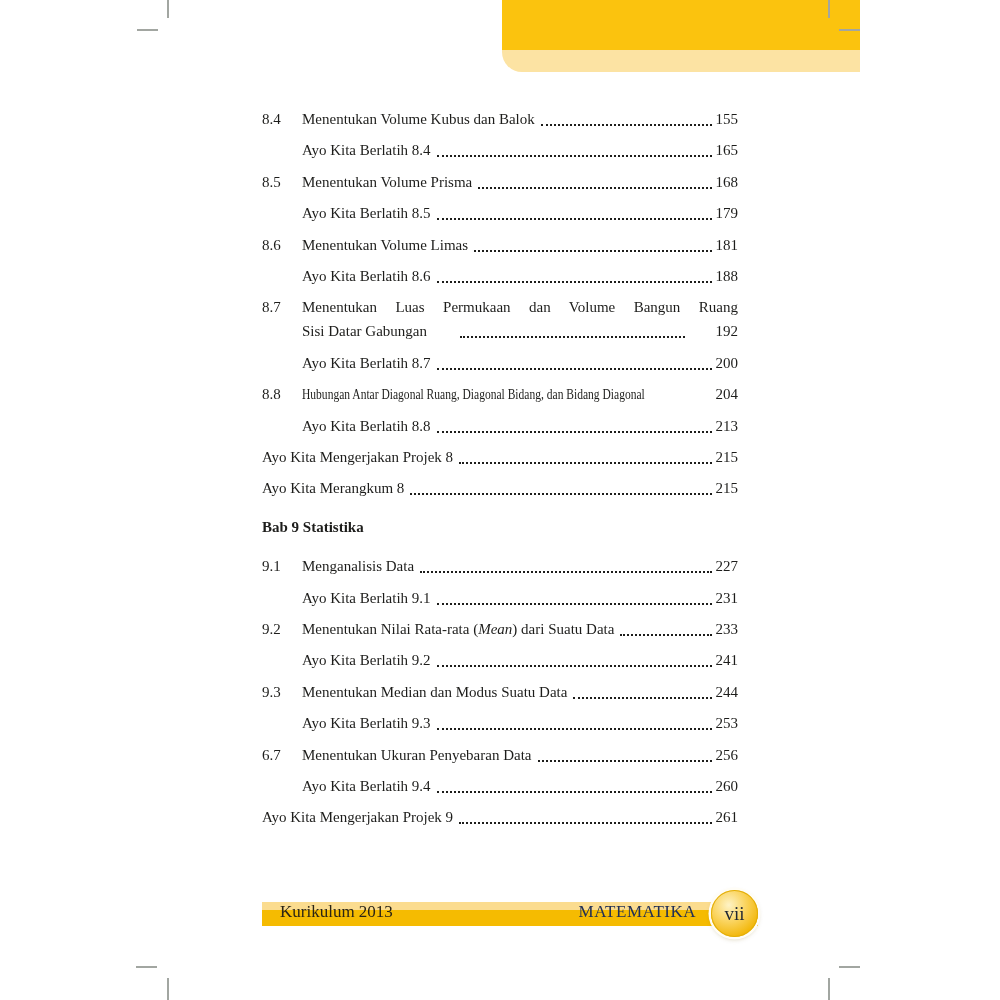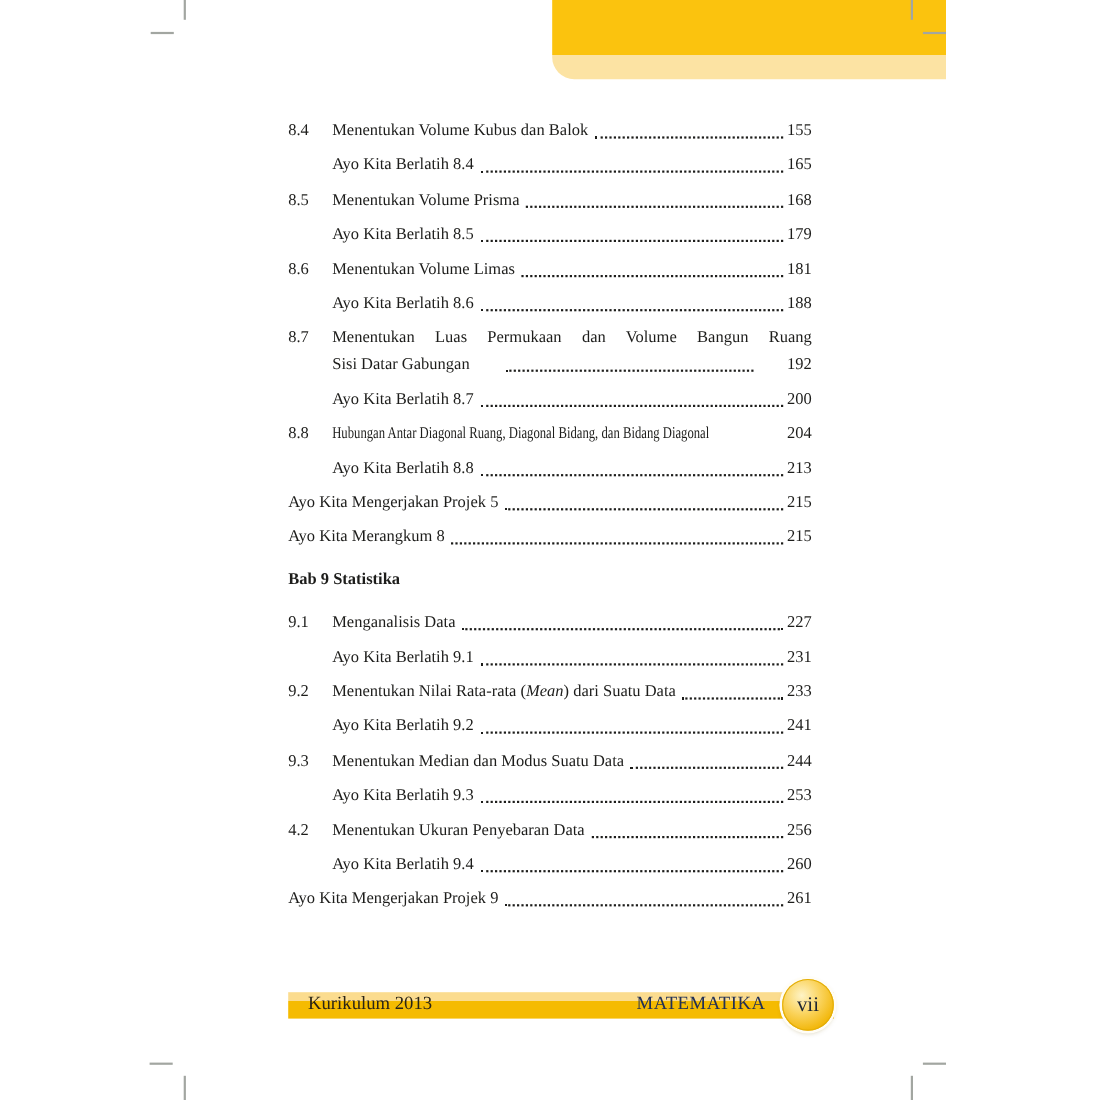--- a/index.html
+++ b/index.html
@@ -115,21 +115,21 @@
         <span class="entry-number">8.8</span>
         <div class="cond"><span class="fit" style="transform: scaleX(0.769);">Hubungan Antar Diagonal Ruang, Diagonal Bidang, dan Bidang Diagonal</span></div>
         <span class="pg">204</span>
       </div>
       <div class="entry indent">
         <span class="label">Ayo Kita Berlatih 8.8</span>
         <span class="dots"></span>
         <span class="pg">213</span>
       </div>
       <div class="entry">
-        <span class="label">Ayo Kita Mengerjakan Projek 5</span>
+        <span class="label">Ayo Kita Mengerjakan Projek 8</span>
         <span class="dots"></span>
         <span class="pg">215</span>
       </div>
       <div class="entry">
         <span class="label">Ayo Kita Merangkum 8</span>
         <span class="dots"></span>
         <span class="pg">215</span>
       </div>
       <div class="section-heading">Bab 9 Statistika</div>
       <div class="entry">
@@ -159,21 +159,21 @@
         <span class="label">Menentukan Median dan Modus Suatu Data</span>
         <span class="dots"></span>
         <span class="pg">244</span>
       </div>
       <div class="entry indent">
         <span class="label">Ayo Kita Berlatih 9.3</span>
         <span class="dots"></span>
         <span class="pg">253</span>
       </div>
       <div class="entry">
-        <span class="entry-number">4.2</span>
+        <span class="entry-number">6.7</span>
         <span class="label">Menentukan Ukuran Penyebaran Data</span>
         <span class="dots"></span>
         <span class="pg">256</span>
       </div>
       <div class="entry indent">
         <span class="label">Ayo Kita Berlatih 9.4</span>
         <span class="dots"></span>
         <span class="pg">260</span>
       </div>
       <div class="entry">

